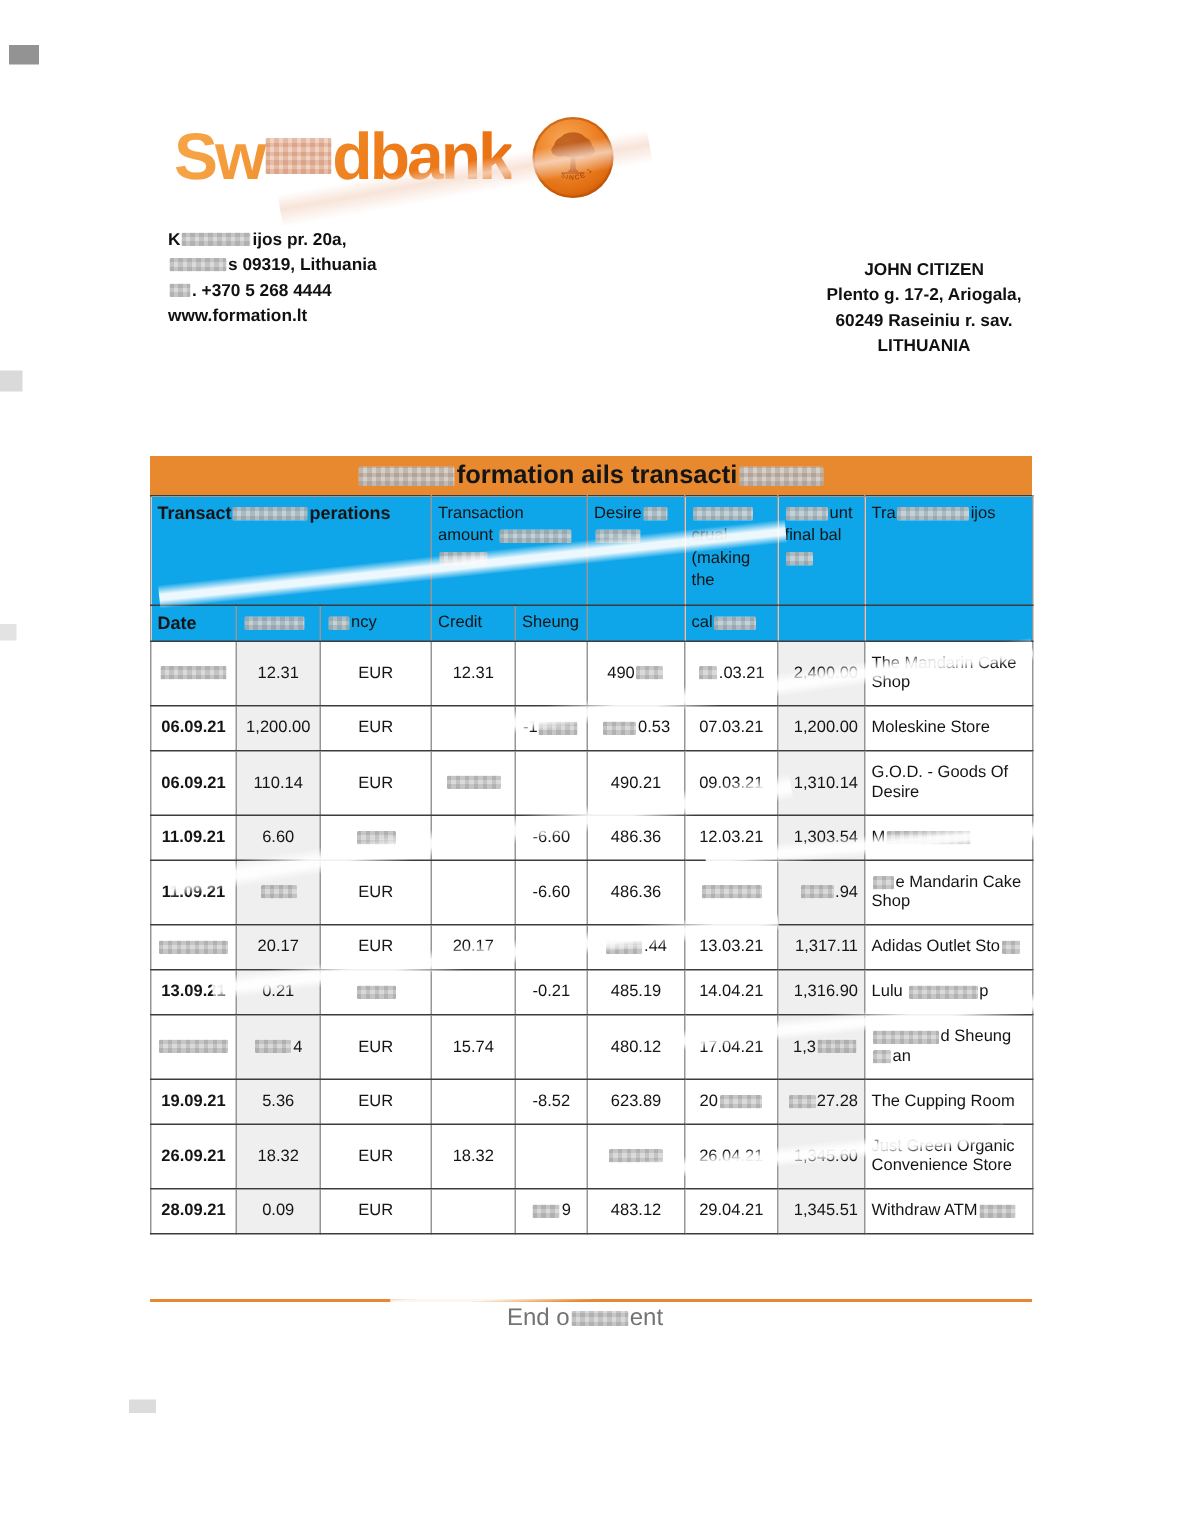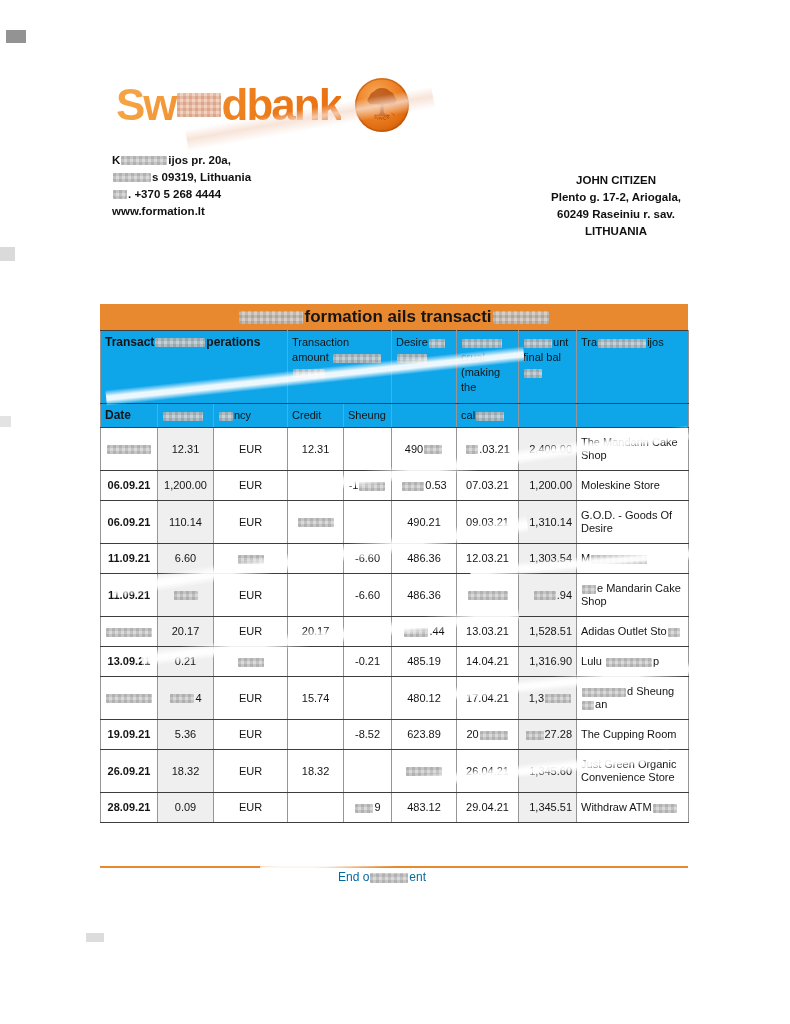--- a/index.html
+++ b/index.html
@@ -33,21 +33,21 @@
   th.bold{font-weight:bold;font-size:12px;}
   thead tr.h1 th{height:64px;}
   td{vertical-align:middle;padding:8px 3px;line-height:13px;text-align:center;background:#fff;}
   td.c-date{font-weight:bold;text-align:center;padding-left:3px;}
   td.c-amount{background:#efefef;}
   td.c-bal{background:#efefef;text-align:right;padding-right:4px;}
   td.c-det{text-align:left;padding-left:4px;}
 
   
   .footer-line{position:absolute;left:100px;top:866px;width:588px;height:2px;background:#e8892f;}
-  .footer-text{position:absolute;left:338px;top:870px;font-size:12px;color:#0369a1;}
+  .footer-text{position:absolute;left:338px;top:870px;font-size:16px;color:#737373;}
   .footer-text .blur{height:10px;}
 
   
   .blur{display:inline-block;height:9px;min-width:8px;margin:0 1px;vertical-align:middle;border-radius:1px;
         background:repeating-linear-gradient(90deg,#cbcbcb 0 3px,#e6e6e6 3px 6px),
                    repeating-linear-gradient(0deg,#d4d4d4 0 3px,#eeeeee 3px 6px);
         background-blend-mode:multiply;opacity:.9;}
   .blur.warm{background:repeating-linear-gradient(90deg,#e9c3ae 0 3px,#f6e2d7 3px 6px),
                         repeating-linear-gradient(0deg,#edccba 0 3px,#f8e9e0 3px 6px);
              background-blend-mode:multiply;}
@@ -200,21 +200,21 @@
             <td class="c-det"><span class="blur" style="width: 14px;"></span><span>e Mandarin Cake Shop</span></td>
           </tr>
           <tr>
             <td class="c-date"><span class="blur" style="width: 46px;"></span></td>
             <td class="c-amount"><span>20.17</span></td>
             <td class="c-cur"><span>EUR</span></td>
             <td class="c-credit"><span>20.17</span></td>
             <td class="c-debit"></td>
             <td class="c-exch"><span class="blur" style="width: 24px;"></span><span>.44</span></td>
             <td class="c-accr"><span>13.03.21</span></td>
-            <td class="c-bal"><span>1,528.51</span></td>
+            <td class="c-bal"><span>1,317.11</span></td>
             <td class="c-det"><span>Adidas Outlet Sto</span><span class="blur" style="width: 12px;"></span></td>
           </tr>
           <tr>
             <td class="c-date"><span>13.09.21</span></td>
             <td class="c-amount"><span>0.21</span></td>
             <td class="c-cur"><span class="blur" style="width: 26px;"></span></td>
             <td class="c-credit"></td>
             <td class="c-debit"><span>-0.21</span></td>
             <td class="c-exch"><span>485.19</span></td>
             <td class="c-accr"><span>14.04.21</span></td>

